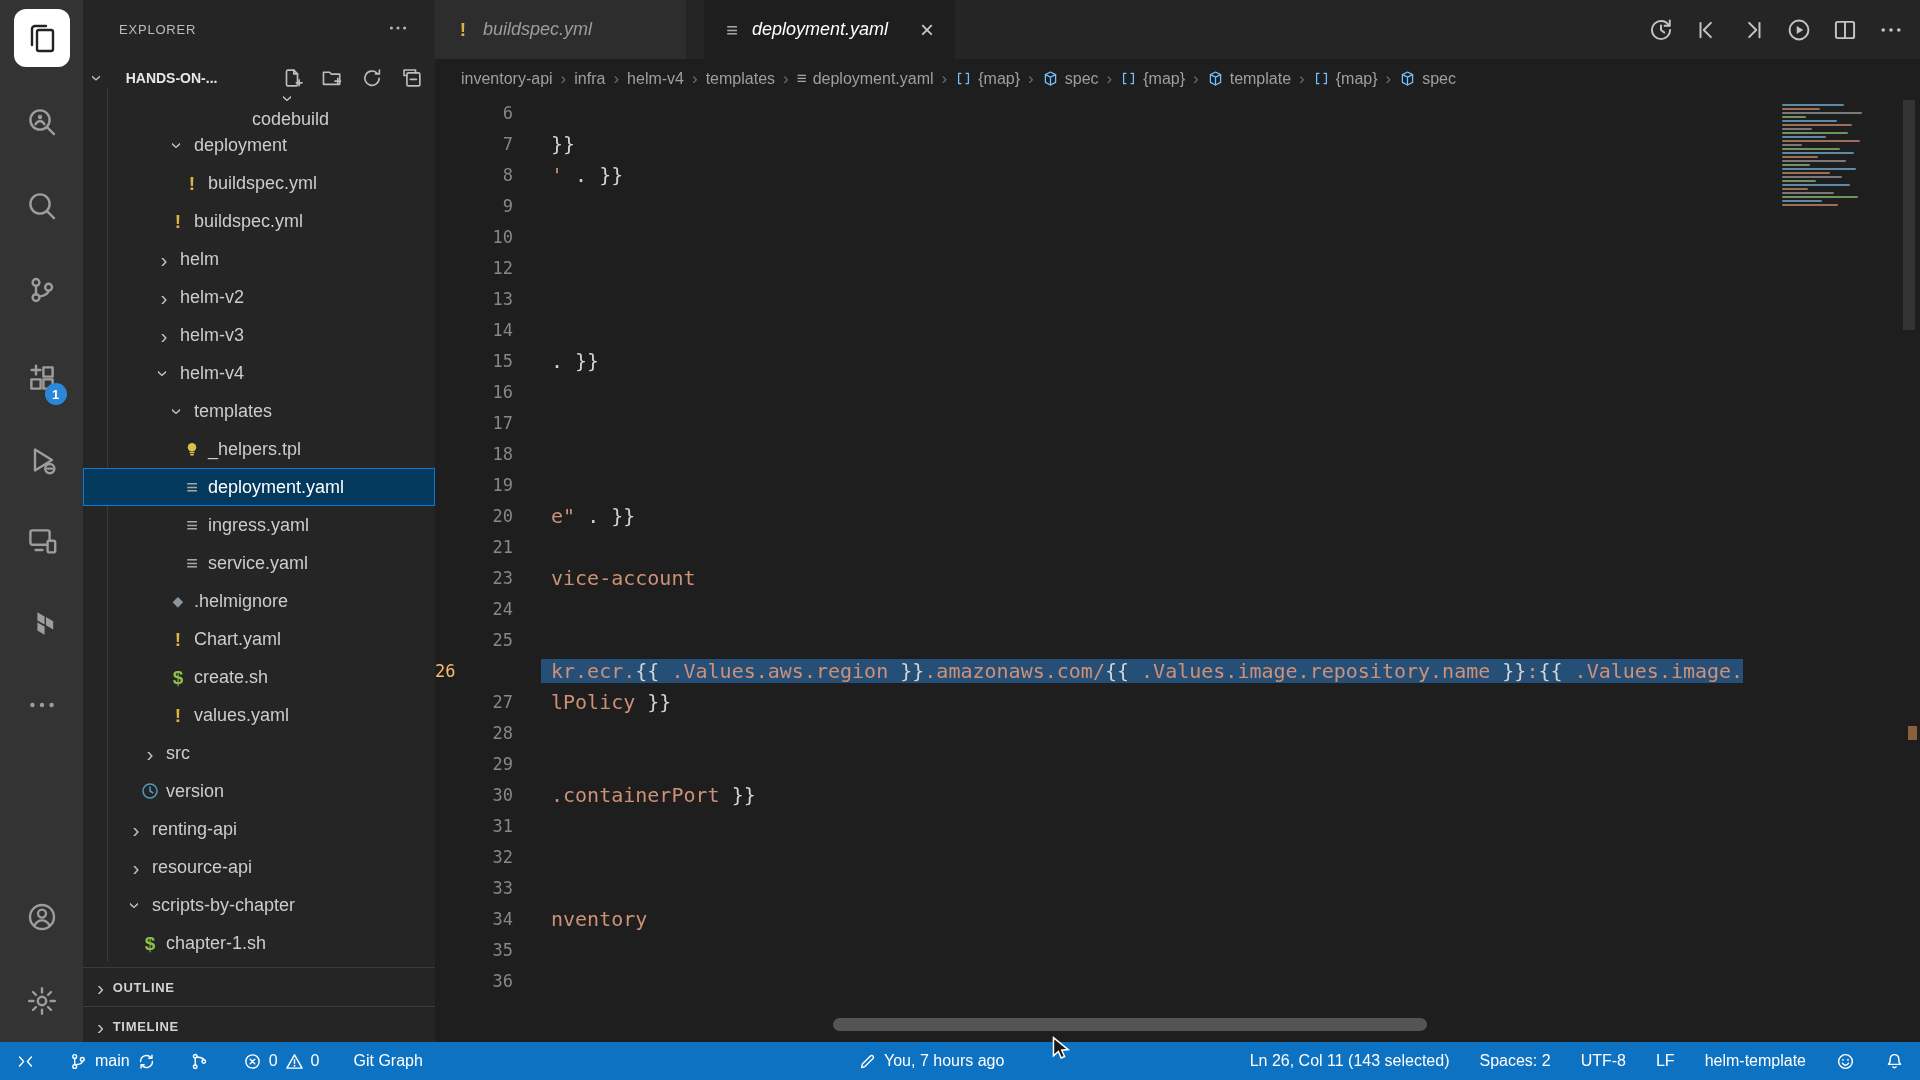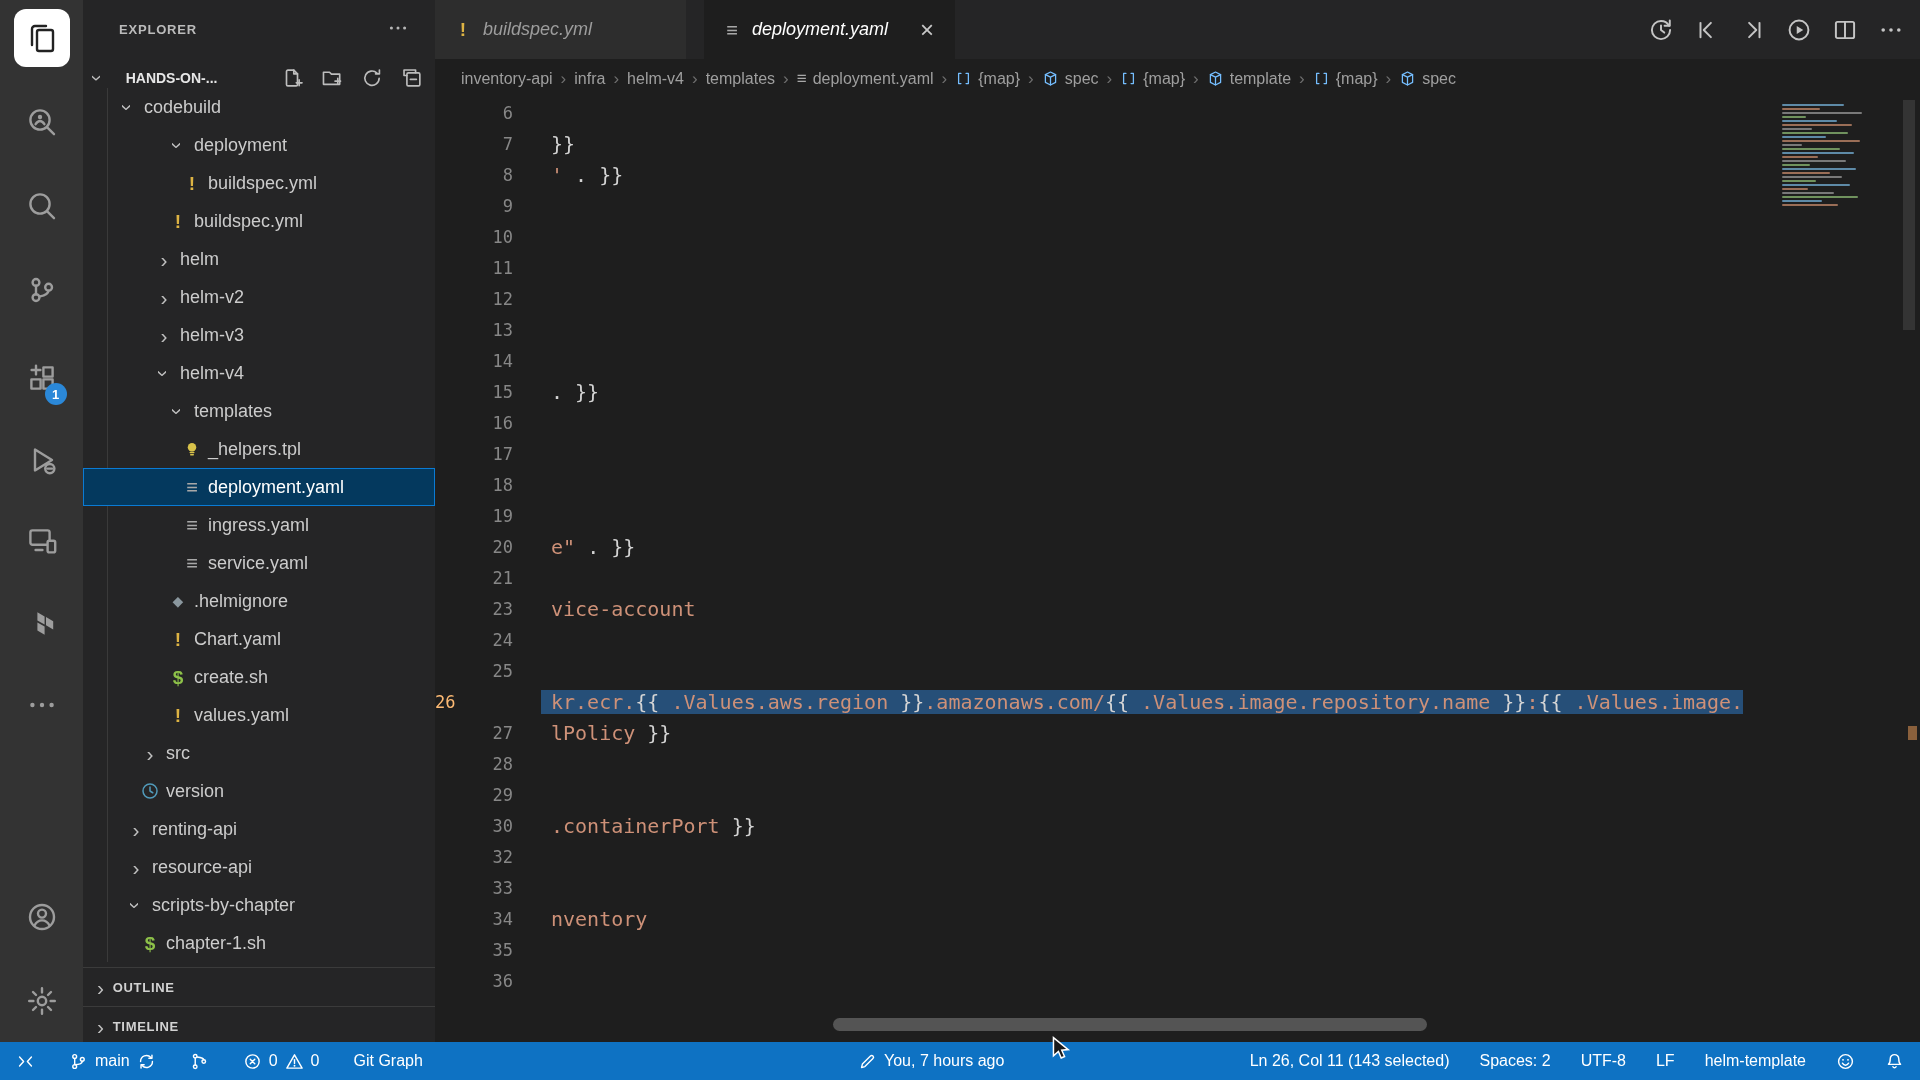--- a/index.html
+++ b/index.html
@@ -12,21 +12,21 @@
   .ab-item{position:absolute;left:50%;transform:translateX(-50%);width:50px;height:50px;
            display:flex;align-items:center;justify-content:center;color:#9d9d9d;cursor:pointer;}
   .ab-item svg{width:32px;height:32px;}
   .ab-item.active{background:#ffffff;color:#222;width:56px;height:58px;border-radius:12px;}
   .ab-num{position:absolute;right:0px;bottom:-2px;background:var(--badge,#2b88d8);color:#fff;
           border-radius:50%;width:22px;height:22px;font-size:13px;font-weight:700;
           display:flex;align-items:center;justify-content:center;}
 
   
   .sidebar{position:absolute;left:83px;top:0;width:352px;height:1042px;background:#252526;overflow:hidden;}
-  .sb-titlerow{height:59px;display:flex;align-items:center;padding:0 26px 0 36px;font-weight:bold;}
+  .sb-titlerow{height:59px;display:flex;align-items:center;padding:0 26px 0 36px;}
   .sb-title{font-size:13px;letter-spacing:.8px;color:#bbbbbb;}
   .sb-more{margin-left:auto;color:#b6b6b6;cursor:pointer;}
   .sb-more svg{width:22px;height:22px;}
   .sb-section{position:absolute;top:59px;left:0;width:100%;height:38px;display:flex;align-items:center;
               padding-left:12px;gap:4px;}
   .sb-section .chev{font-size:20px;}
   .sb-sec-label{font-size:14px;font-weight:700;color:#e7e7e7;white-space:nowrap;overflow:hidden;padding-left:20px;}
   .sb-sec-icons{margin-left:auto;display:flex;gap:18px;padding-right:24px;color:#bdbdbd;}
   .sb-sec-icons span{cursor:pointer;display:flex;}
   .sb-sec-icons svg{width:22px;height:22px;}
@@ -223,21 +223,21 @@
           <svg viewBox="0 0 16 16" fill="none" stroke="currentColor" stroke-width="1.2" stroke-linecap="round" stroke-linejoin="round">
             <rect x="4.3" y="4.3" width="9.4" height="9.4" rx="1"></rect>
             <path d="M6.8 9h4.4"></path>
             <path d="M4.3 6.2H2.2V2.2h8.4v2"></path>
           </svg>
         </span>
       </span>
   </div>
   <div class="indent-guide"></div>
   <div class="tree" id="tree">
-      <div class="trow" style="padding-left: 32px;">
+      <div class="trow" style="padding-left: 60px; flex-direction: column;">
         <span class="slot">
           <span class="chev open">›</span>
         </span>
         <span class="tlabel">codebuild</span>
       </div>
       <div class="trow" style="padding-left: 82px;">
         <span class="slot">
           <span class="chev open">›</span>
         </span>
         <span class="tlabel">deployment</span>
@@ -539,24 +539,20 @@
       </div>
       <div class="crow">
         <span class="ln">9</span>
         <span class="ct"></span>
       </div>
       <div class="crow">
         <span class="ln">10</span>
         <span class="ct"></span>
       </div>
       <div class="crow">
-        <span class="ln">11</span>
-        <span class="ct"></span>
-      </div>
-      <div class="crow">
         <span class="ln">12</span>
         <span class="ct"></span>
       </div>
       <div class="crow">
         <span class="ln">13</span>
         <span class="ct"></span>
       </div>
       <div class="crow">
         <span class="ln">14</span>
         <span class="ct"></span>
@@ -613,20 +609,24 @@
         <span class="ln">28</span>
         <span class="ct"></span>
       </div>
       <div class="crow">
         <span class="ln">29</span>
         <span class="ct"></span>
       </div>
       <div class="crow">
         <span class="ln">30</span>
         <span class="ct"><span class="s">.containerPort </span><span class="p">}}</span></span>
+      </div>
+      <div class="crow">
+        <span class="ln">31</span>
+        <span class="ct"></span>
       </div>
       <div class="crow">
         <span class="ln">32</span>
         <span class="ct"></span>
       </div>
       <div class="crow">
         <span class="ln">33</span>
         <span class="ct"></span>
       </div>
       <div class="crow">

